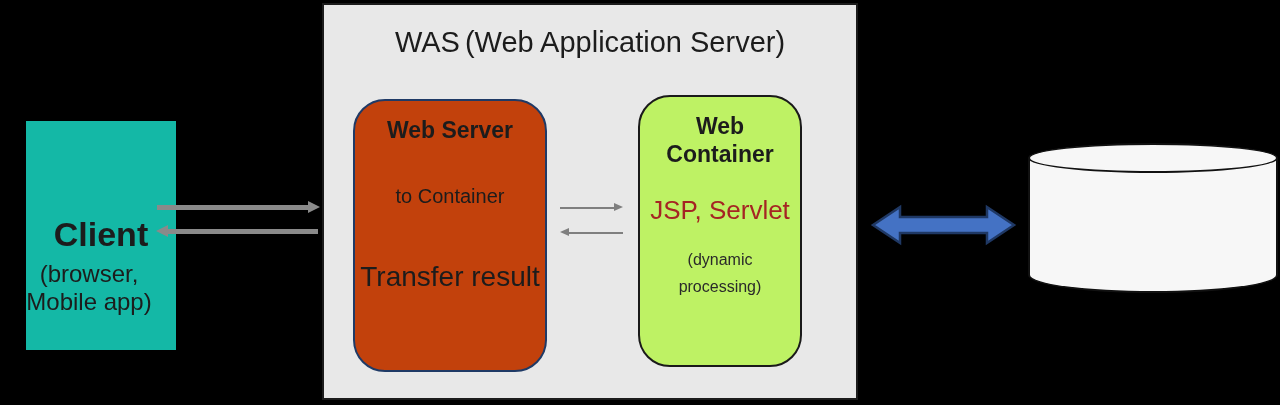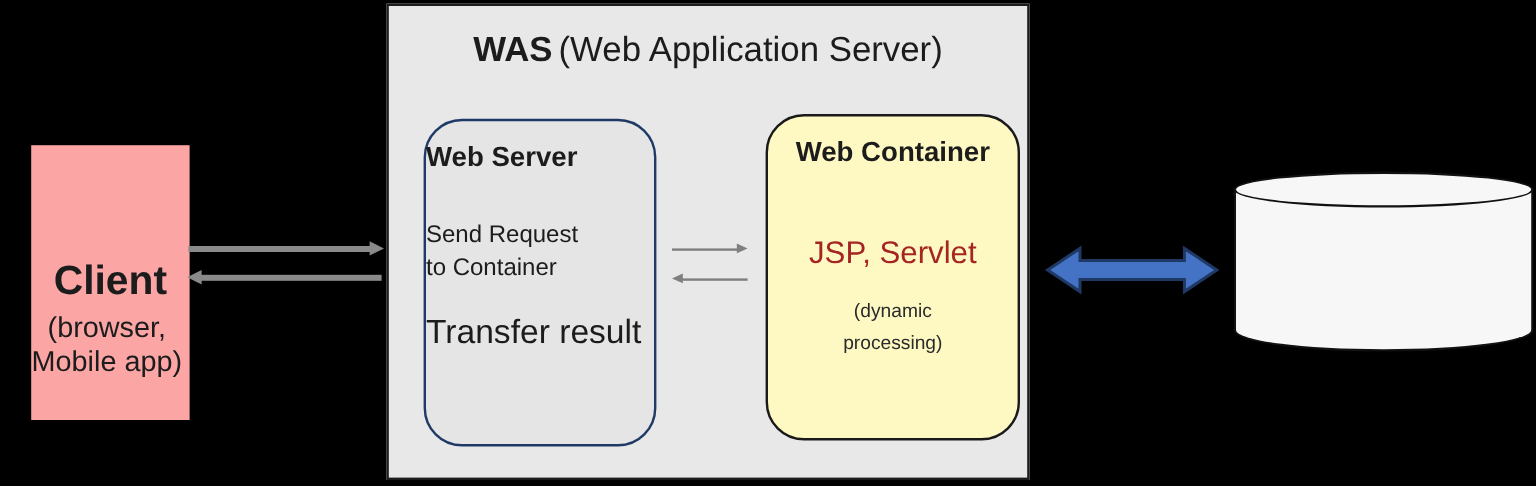--- a/index.html
+++ b/index.html
@@ -10,36 +10,36 @@
   }
   
   .was-panel{
     position:absolute;left:322px;top:3px;width:536px;height:397px;
     background:#e8e8e8;border:2px solid #1c1c1c;
   }
   .was-title{
     position:absolute;left:322px;top:25px;width:536px;height:34px;
     text-align:center;font-size:29px;line-height:34px;white-space:nowrap;
   }
-  .was-title .abbr{font-weight:bold;margin-right:5px;}
+  .was-title .abbr{font-weight:normal;margin-right:5px;}
   
   .client-box{
-    position:absolute;left:26px;top:121px;width:132px;height:229px;
-    background:#fca5a5;text-align:center;
+    position:absolute;left:26px;top:121px;width:150px;height:229px;
+    background:#14b8a6;text-align:center;
   }
   .client-title{position:absolute;left:0;top:96px;width:100%;font-size:34px;font-weight:bold;line-height:34px;}
   .client-sub{position:absolute;left:-8px;top:139px;width:142px;font-size:24px;line-height:28px;}
   
   .web-server-box{
     position:absolute;left:353px;top:99px;width:194px;height:273px;
-    background:#e5e5e5;border:2px solid #1f3a66;border-radius:32px;text-align:left;
+    background:#c2410c;border:2px solid #1f3a66;border-radius:32px;text-align:center;
   }
   .web-container-box{
-    position:absolute;left:638px;top:95px;width:212px;height:272px;
-    background:#fef9c3;border:2px solid #1a1a1a;border-radius:32px;text-align:center;
+    position:absolute;left:638px;top:95px;width:164px;height:272px;
+    background:#bef264;border:2px solid #1a1a1a;border-radius:32px;text-align:center;
   }
   .inner-title{position:absolute;left:0;top:15px;width:100%;font-size:23px;font-weight:bold;line-height:28px;}
   .ws-p1{position:absolute;left:0;top:82px;width:100%;font-size:20px;line-height:27px;}
   .ws-p2{position:absolute;left:0;top:162px;width:100%;font-size:28px;line-height:27px;}
   .wc-tech{position:absolute;left:0;top:100px;width:100%;font-size:26px;line-height:26px;color:#a52523;}
   .wc-note{position:absolute;left:0;top:149px;width:100%;font-size:16px;line-height:27px;color:#2a2a2a;}
   
   .blk-arrow{position:absolute;height:13px;}
   .blk-arrow .shaft{position:absolute;top:4px;height:5px;background:#8a8a8a;}
   .blk-arrow.right .shaft{left:0;right:10px;}
@@ -101,21 +101,20 @@
     <div class="head"></div>
   </div>
   <div class="blk-arrow left" id="arrow-was-response">
     <div class="shaft"></div>
     <div class="head"></div>
   </div>
 
   <div class="web-server-box">
     <div class="inner-title">Web Server</div>
     <div class="ws-p1">
-      <div>Send Request</div>
       <div>to Container</div>
     </div>
     <div class="ws-p2">
       <div>Transfer result</div>
     </div>
   </div>
 
   <div class="thin-arrow right" id="arrow-ws-to-wc">
     <div class="line"></div>
     <div class="head"></div>

